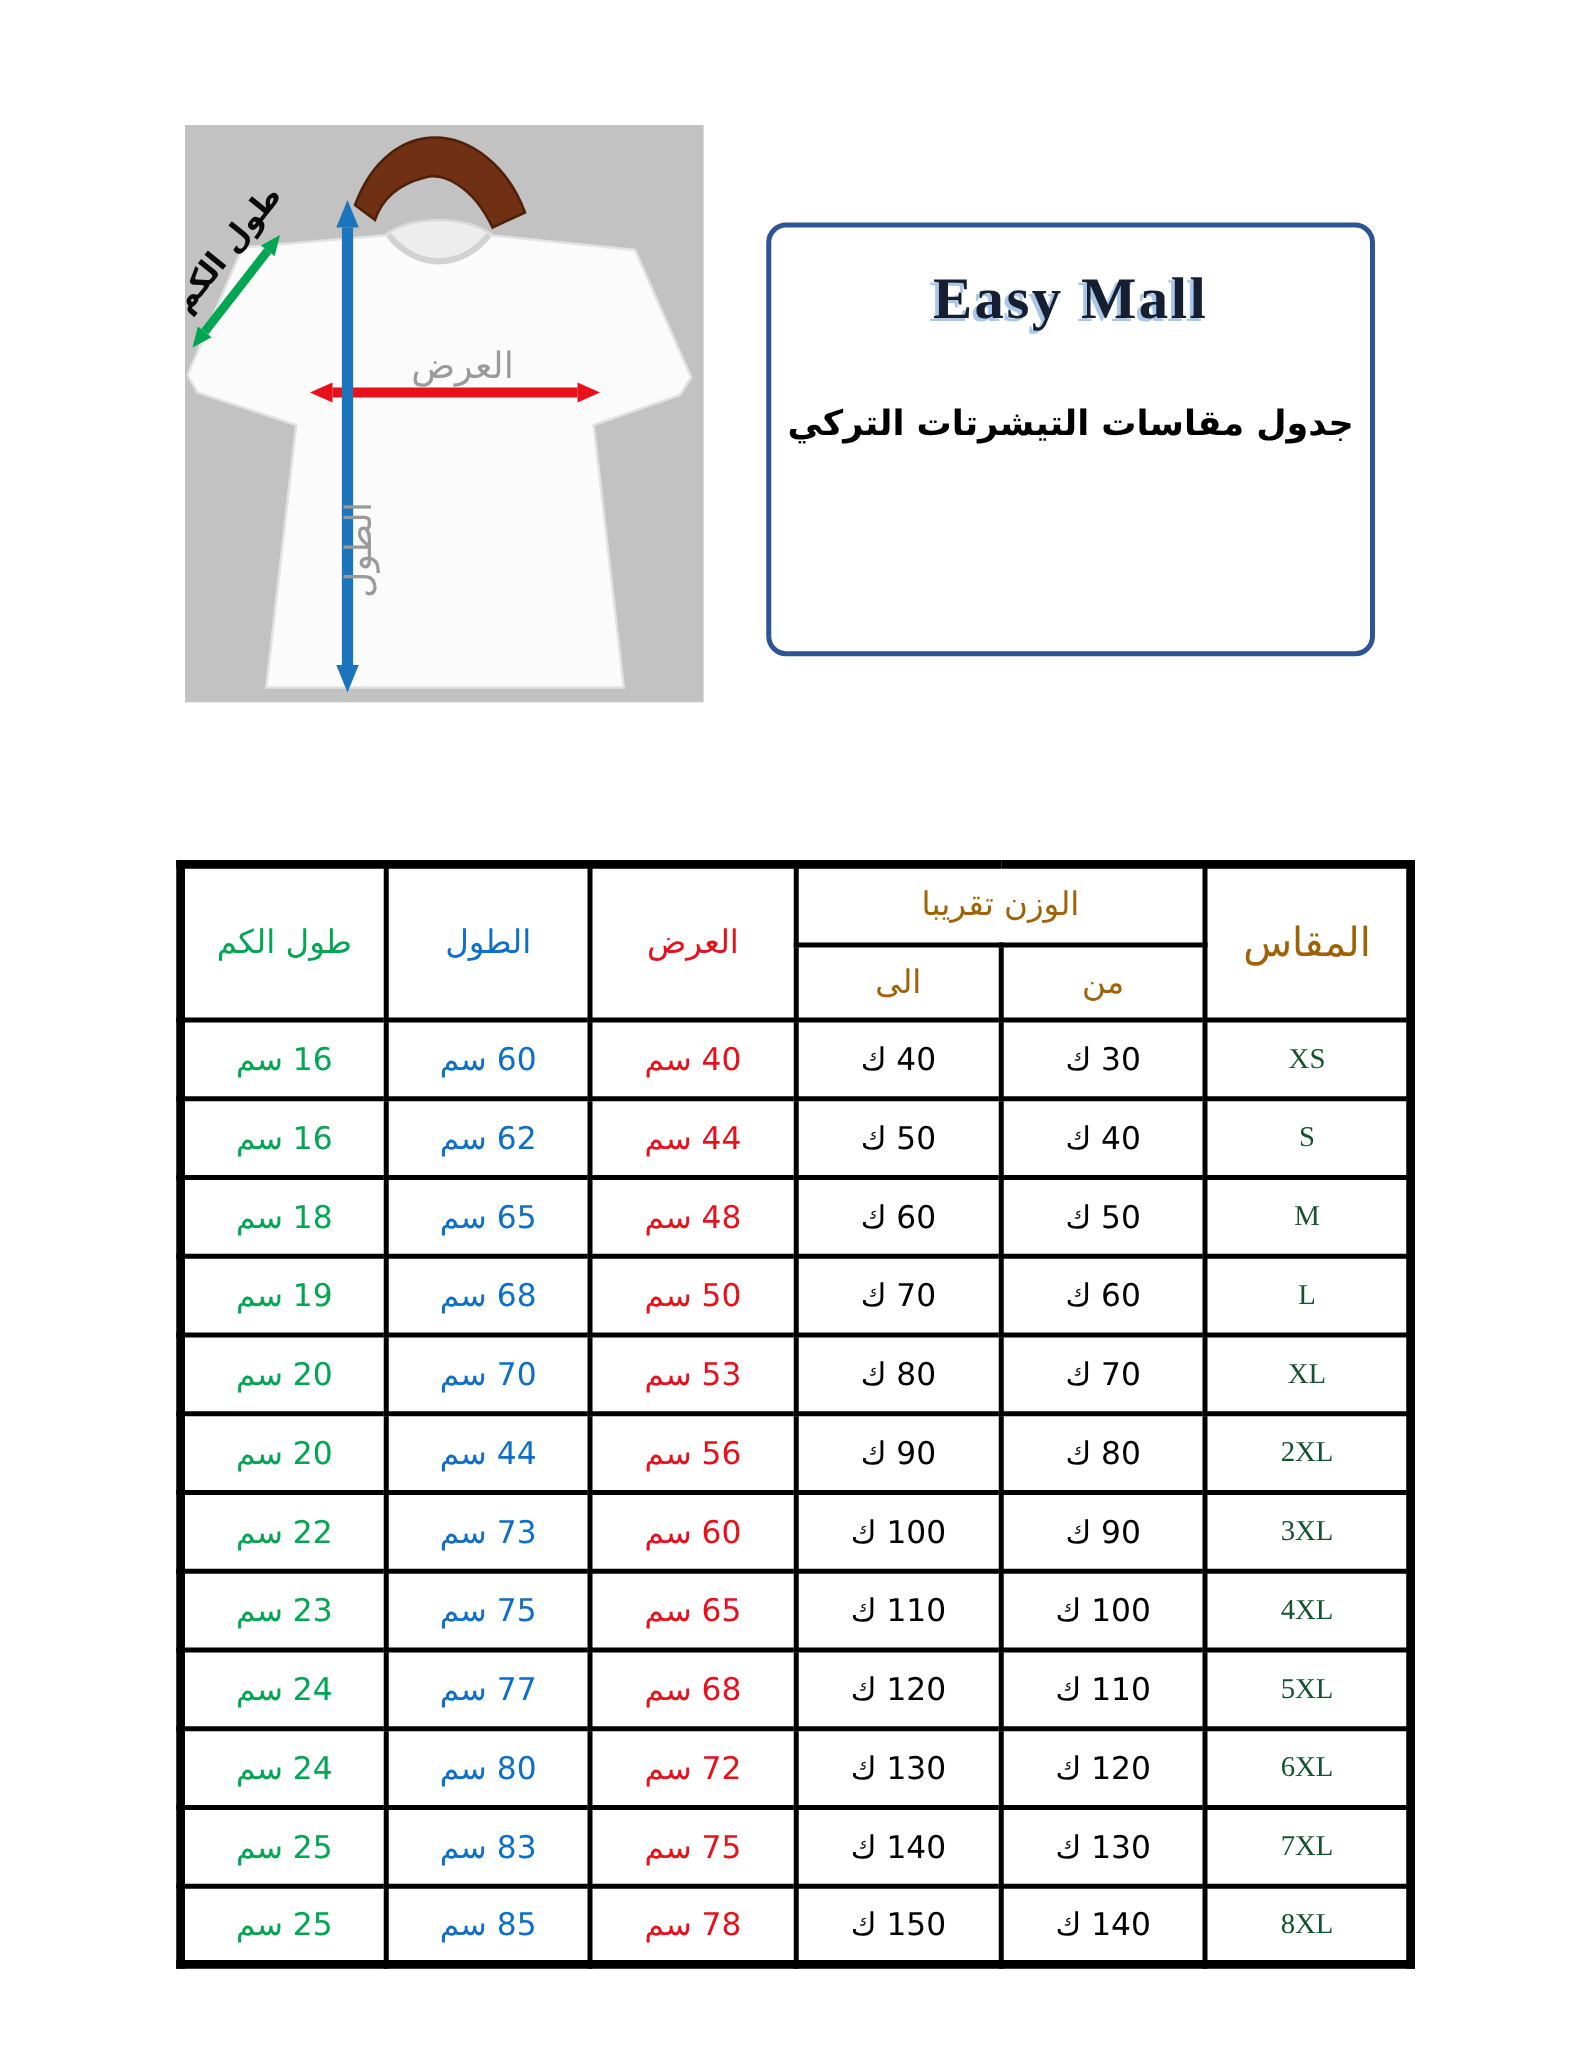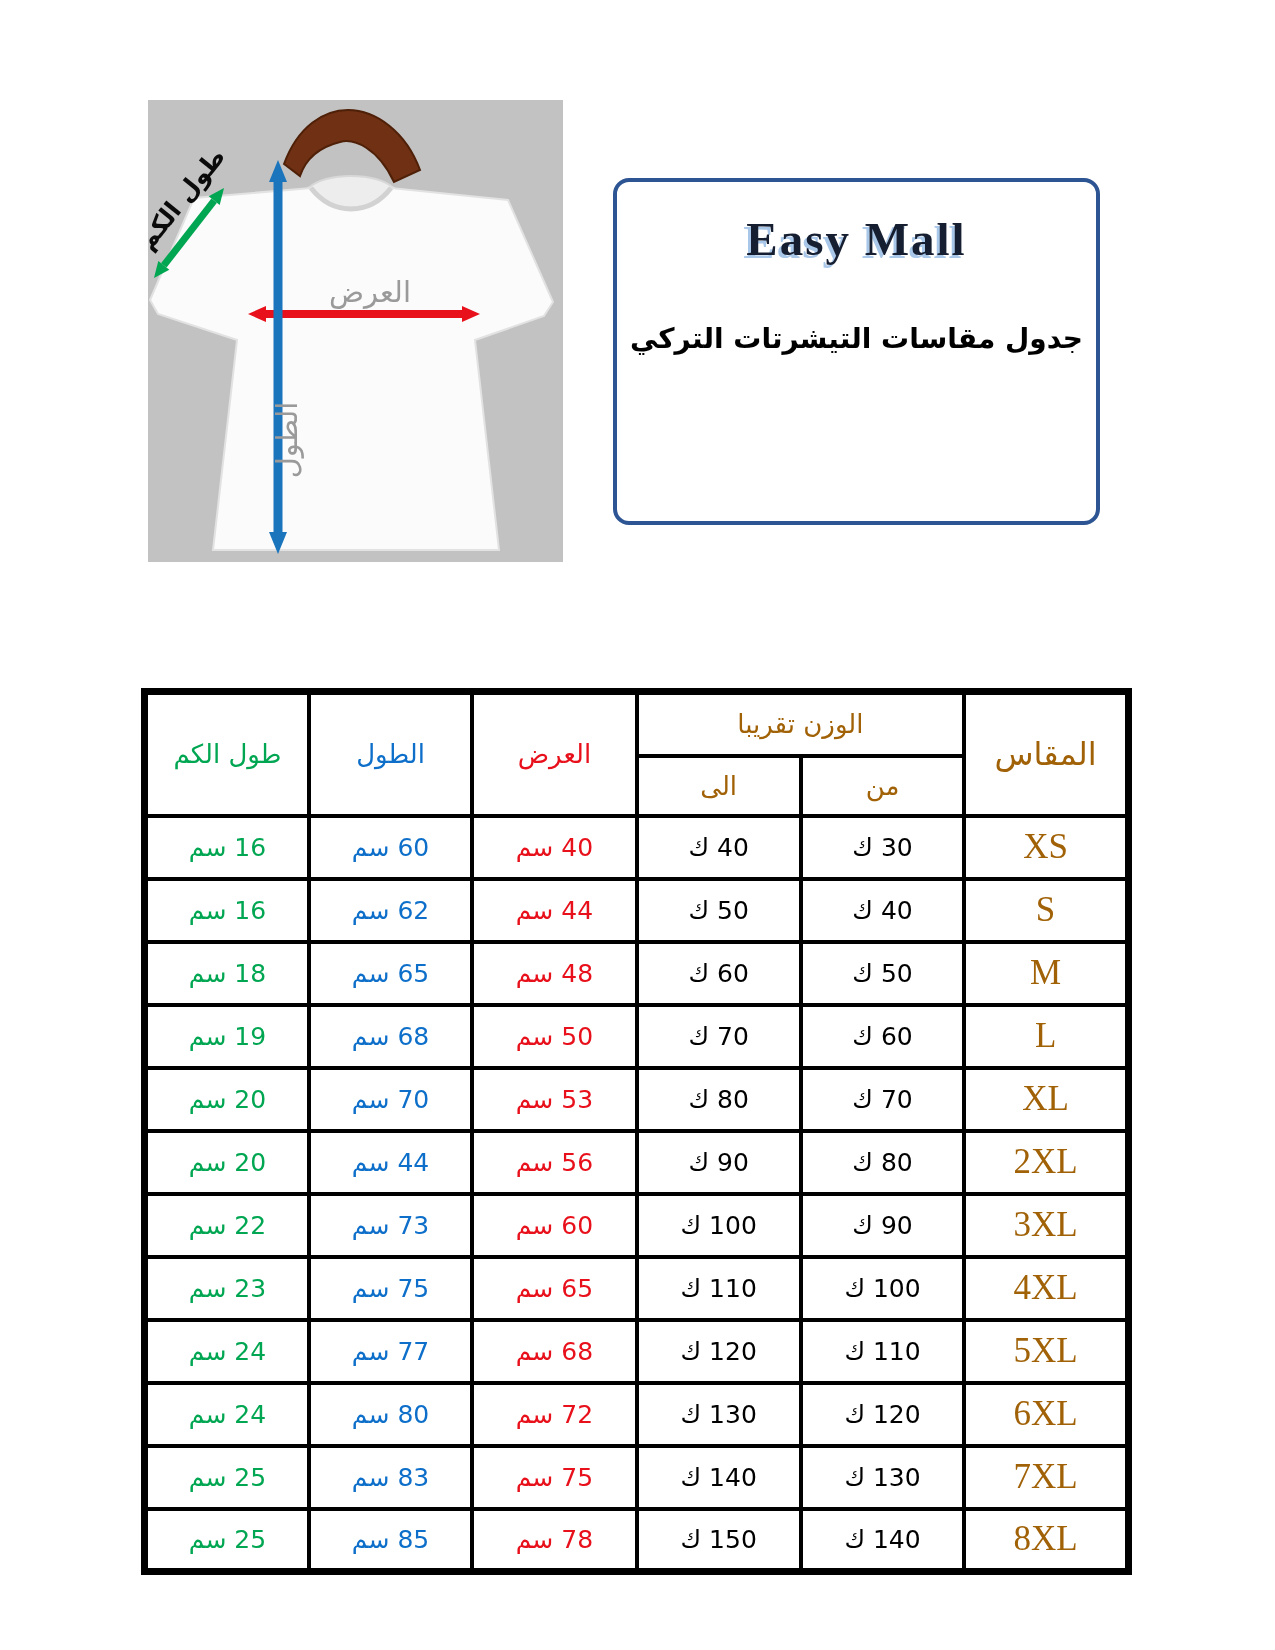--- a/index.html
+++ b/index.html
@@ -39,21 +39,21 @@
   table.size-table th,table.size-table td{
     border:4px solid #000000;text-align:center;vertical-align:middle;padding:0;
     font-weight:normal;overflow:hidden;
   }
   tr.h1{height:64px;}
   tr.h2{height:60px;}
   tbody tr{height:63px;}
   th{font-size:26px;color:#a16207;}
   td{font-size:25px;}
   .c-size-h{font-size:32px;}
-  td.c-size{font-family:"Liberation Serif",serif;font-size:35px;color:#a16207;}
+  td.c-size{font-family:"Liberation Serif",serif;font-size:23px;color:#14532d;}
   .t-red{color:#e8101b;}
   .t-blue{color:#0d6fc9;}
   .t-green{color:#00a651;}
   td.c-weight{color:#000000;}
 </style>
 </head>
 <body>
 
 <div class="page">
 

